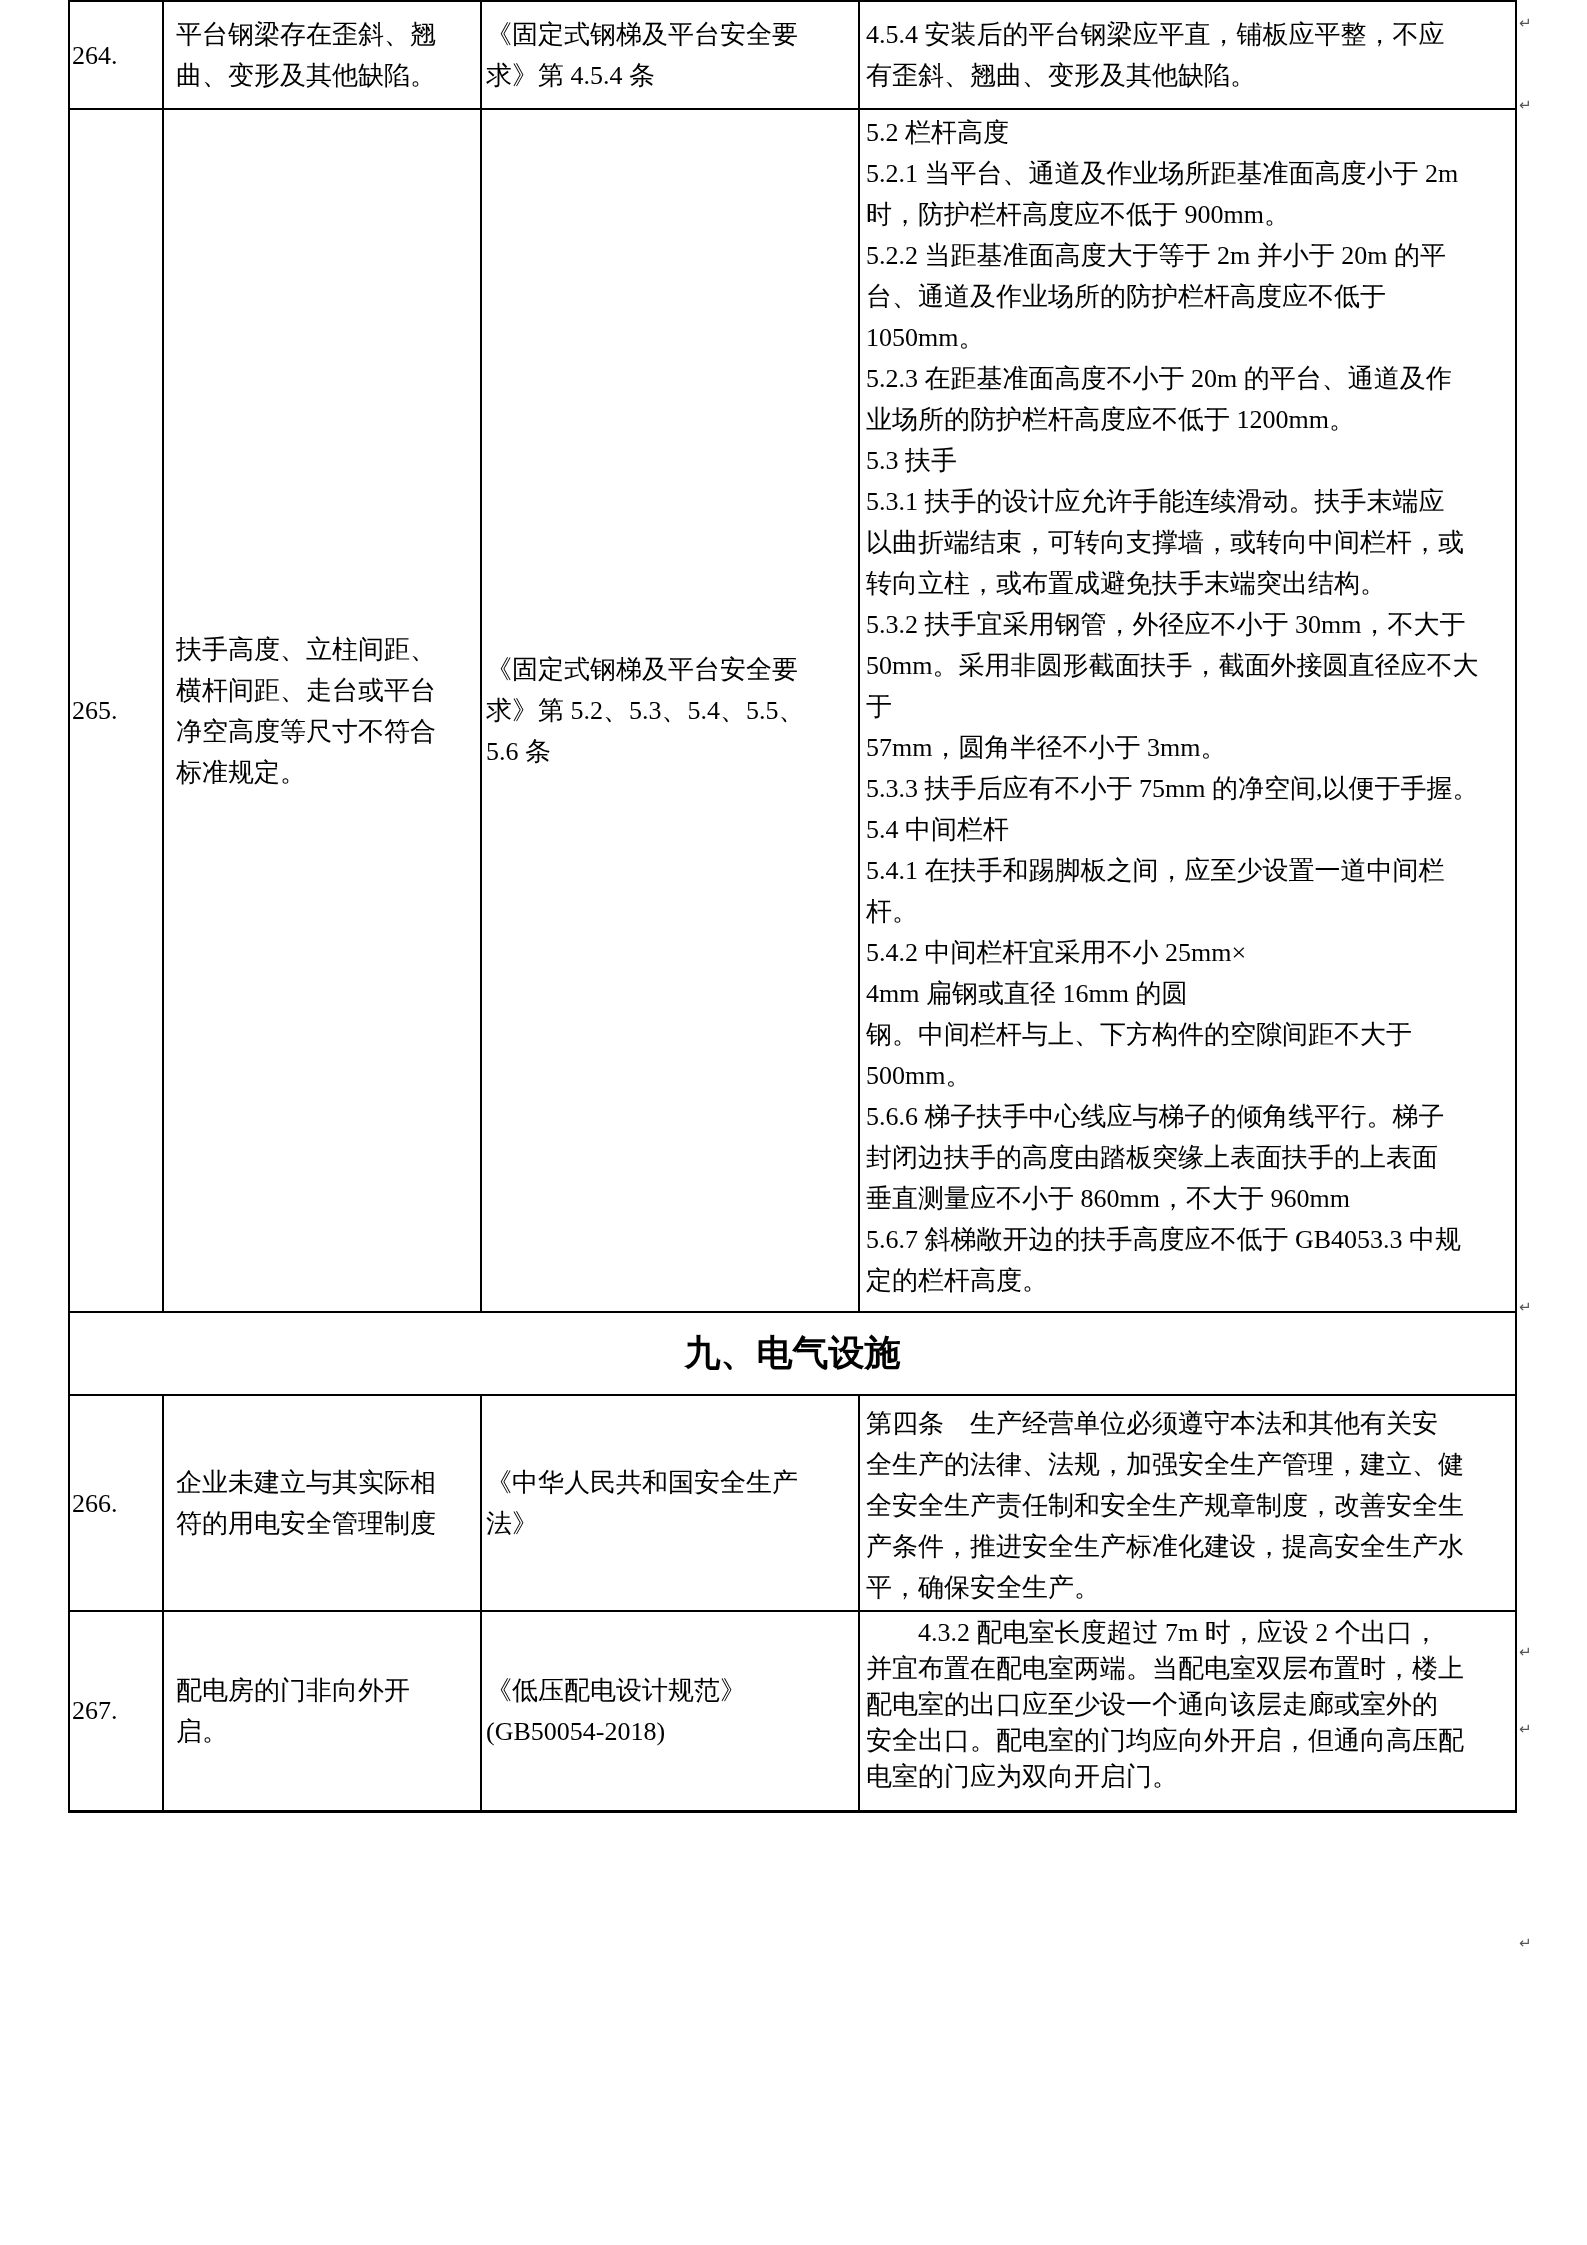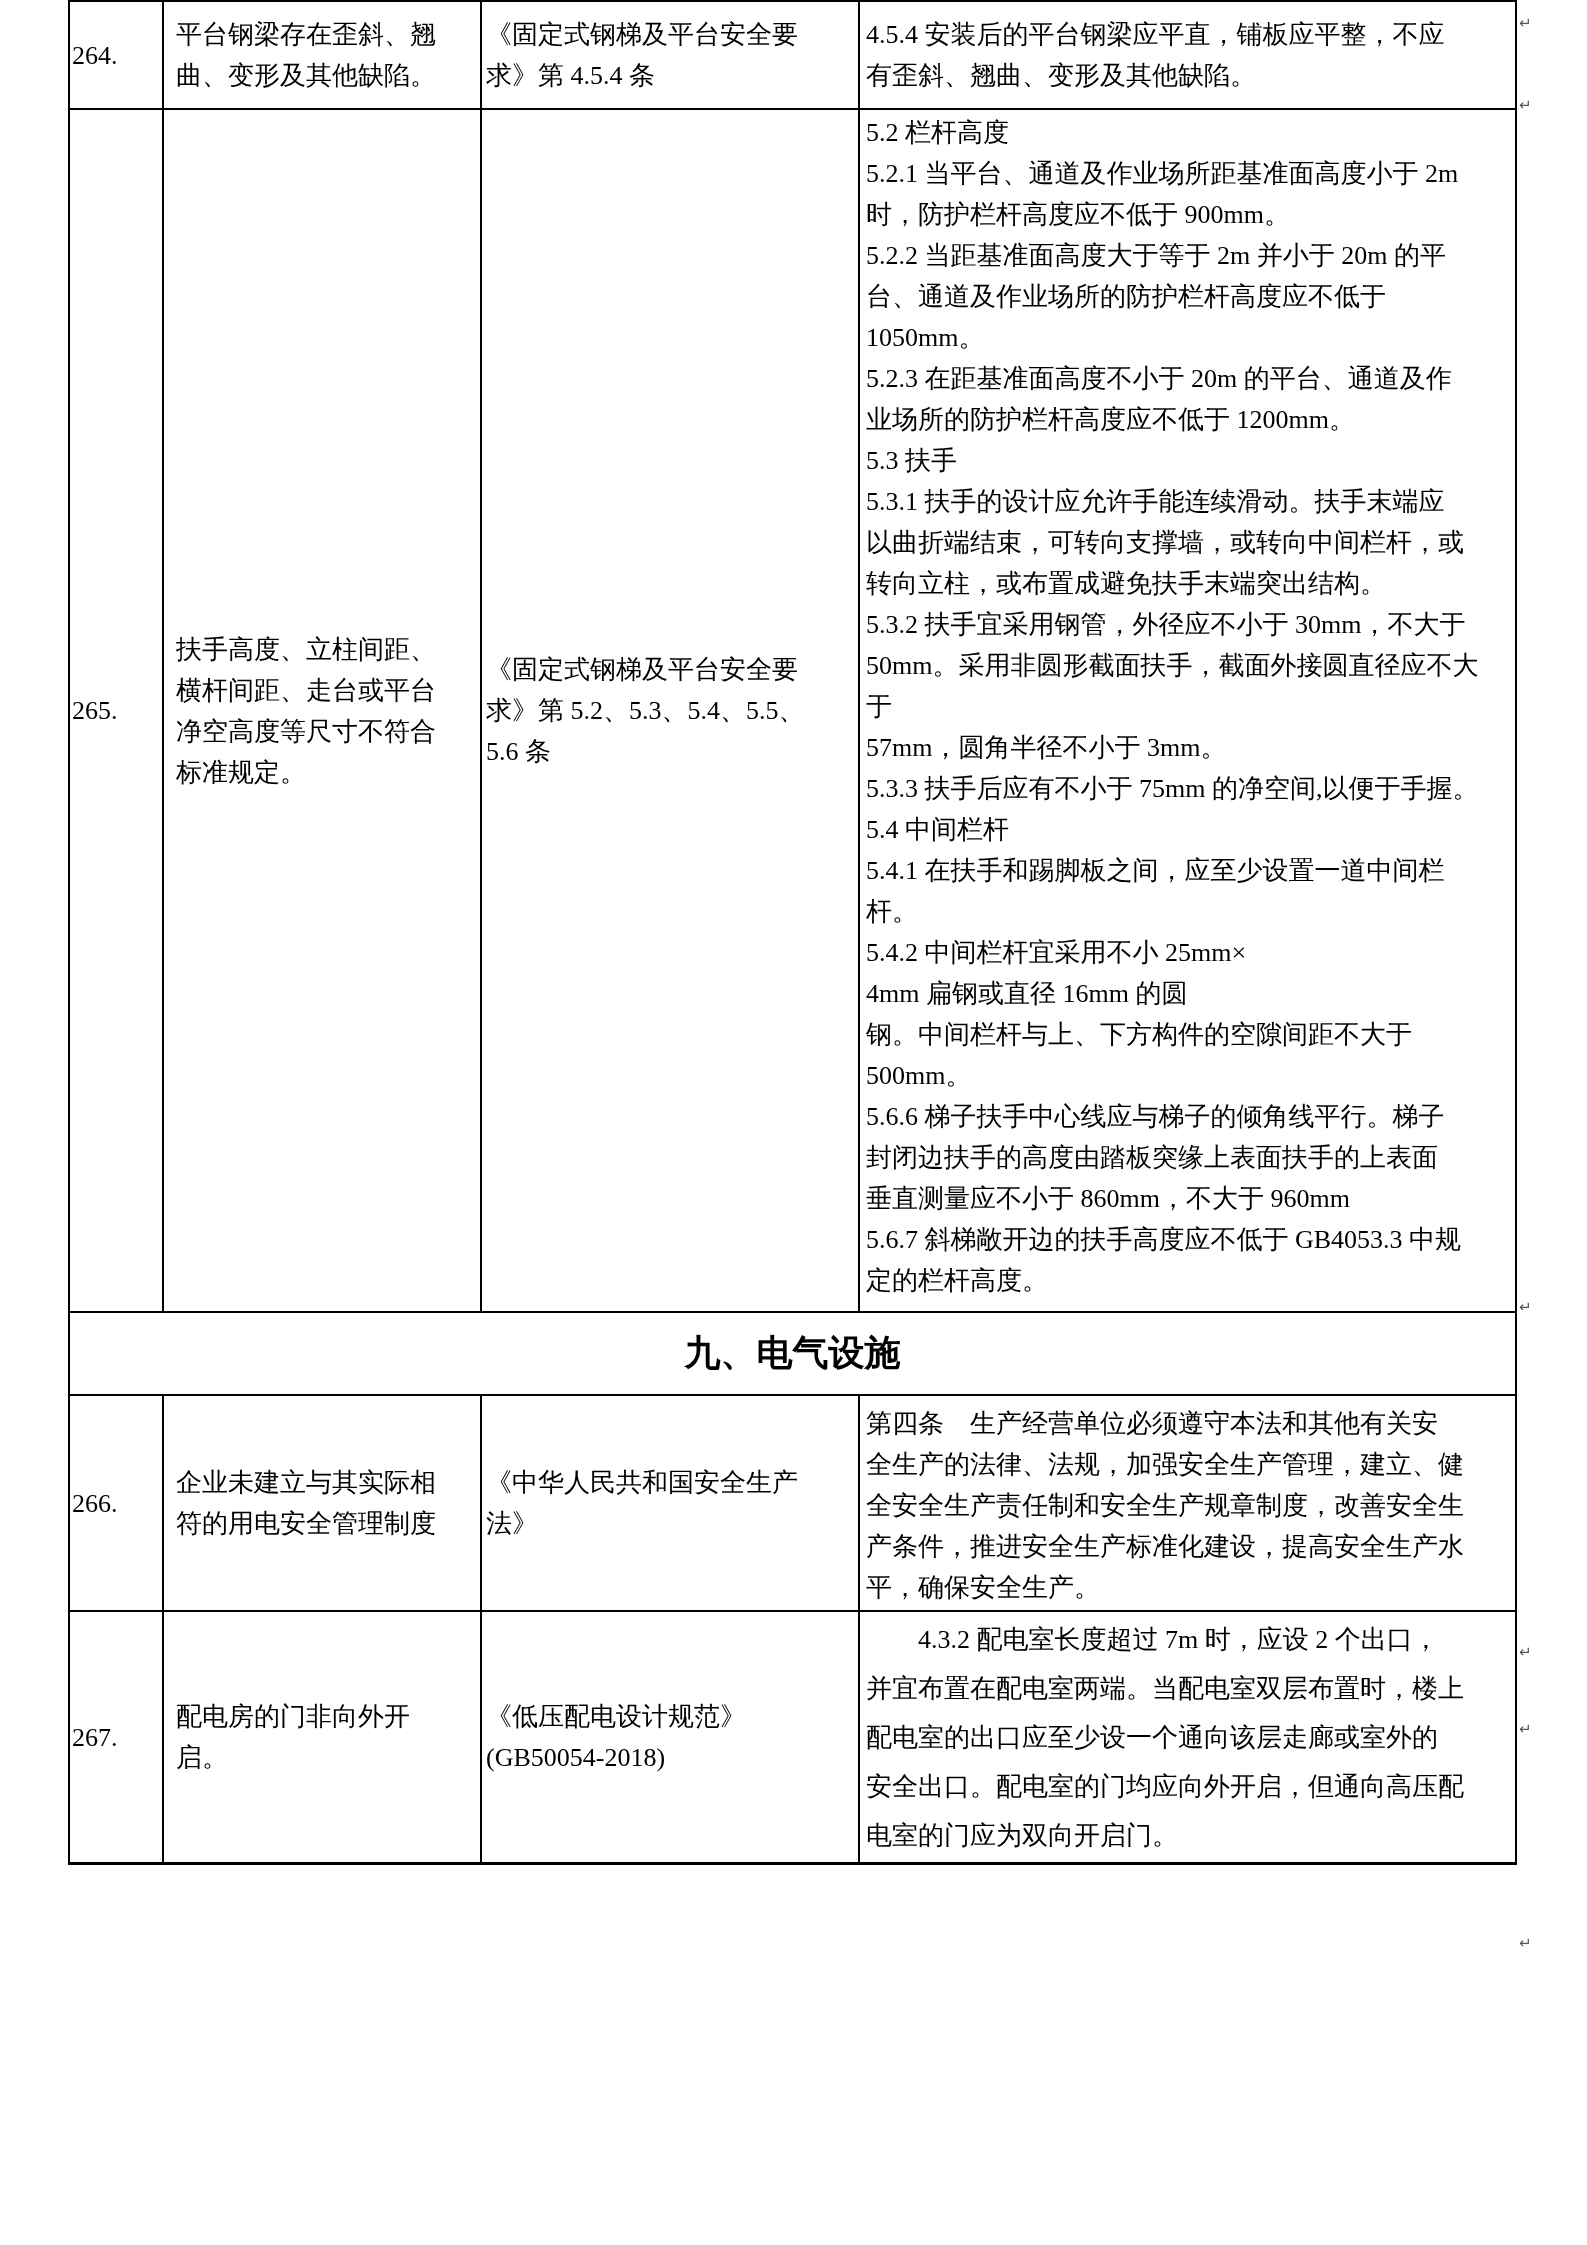--- a/index.html
+++ b/index.html
@@ -20,21 +20,21 @@
     font-size:26px;line-height:41px;
     overflow:hidden;
     word-break:break-all;
   }
   td.num{vertical-align:middle;padding:0 2px;}
   td.problem{vertical-align:middle;padding:12px 12px;white-space:pre-line;}
   td.basis{vertical-align:middle;padding:0 4px;white-space:pre-line;}
   td.content{vertical-align:top;padding:2px 6px;white-space:pre-line;}
   tr.r-264 td.content{vertical-align:middle;font-family:Liberation Serif, serif;}
   tr.r-cont td.content,tr.r-266 td.content,tr.r-267 td.content{padding-top:7px;}
-  tr.r-267 td.content{line-height:49px;padding-top:3px;}
+  tr.r-267 td.content{line-height:36px;padding-top:3px;}
   td.section{
     text-align:center;vertical-align:middle;
     font-weight:bold;font-size:36px;
   }
   .pmark{
     position:absolute;left:1519px;
     font-size:15px;color:#555;line-height:15px;
     font-family:"DejaVu Sans",sans-serif;
   }
 </style>

